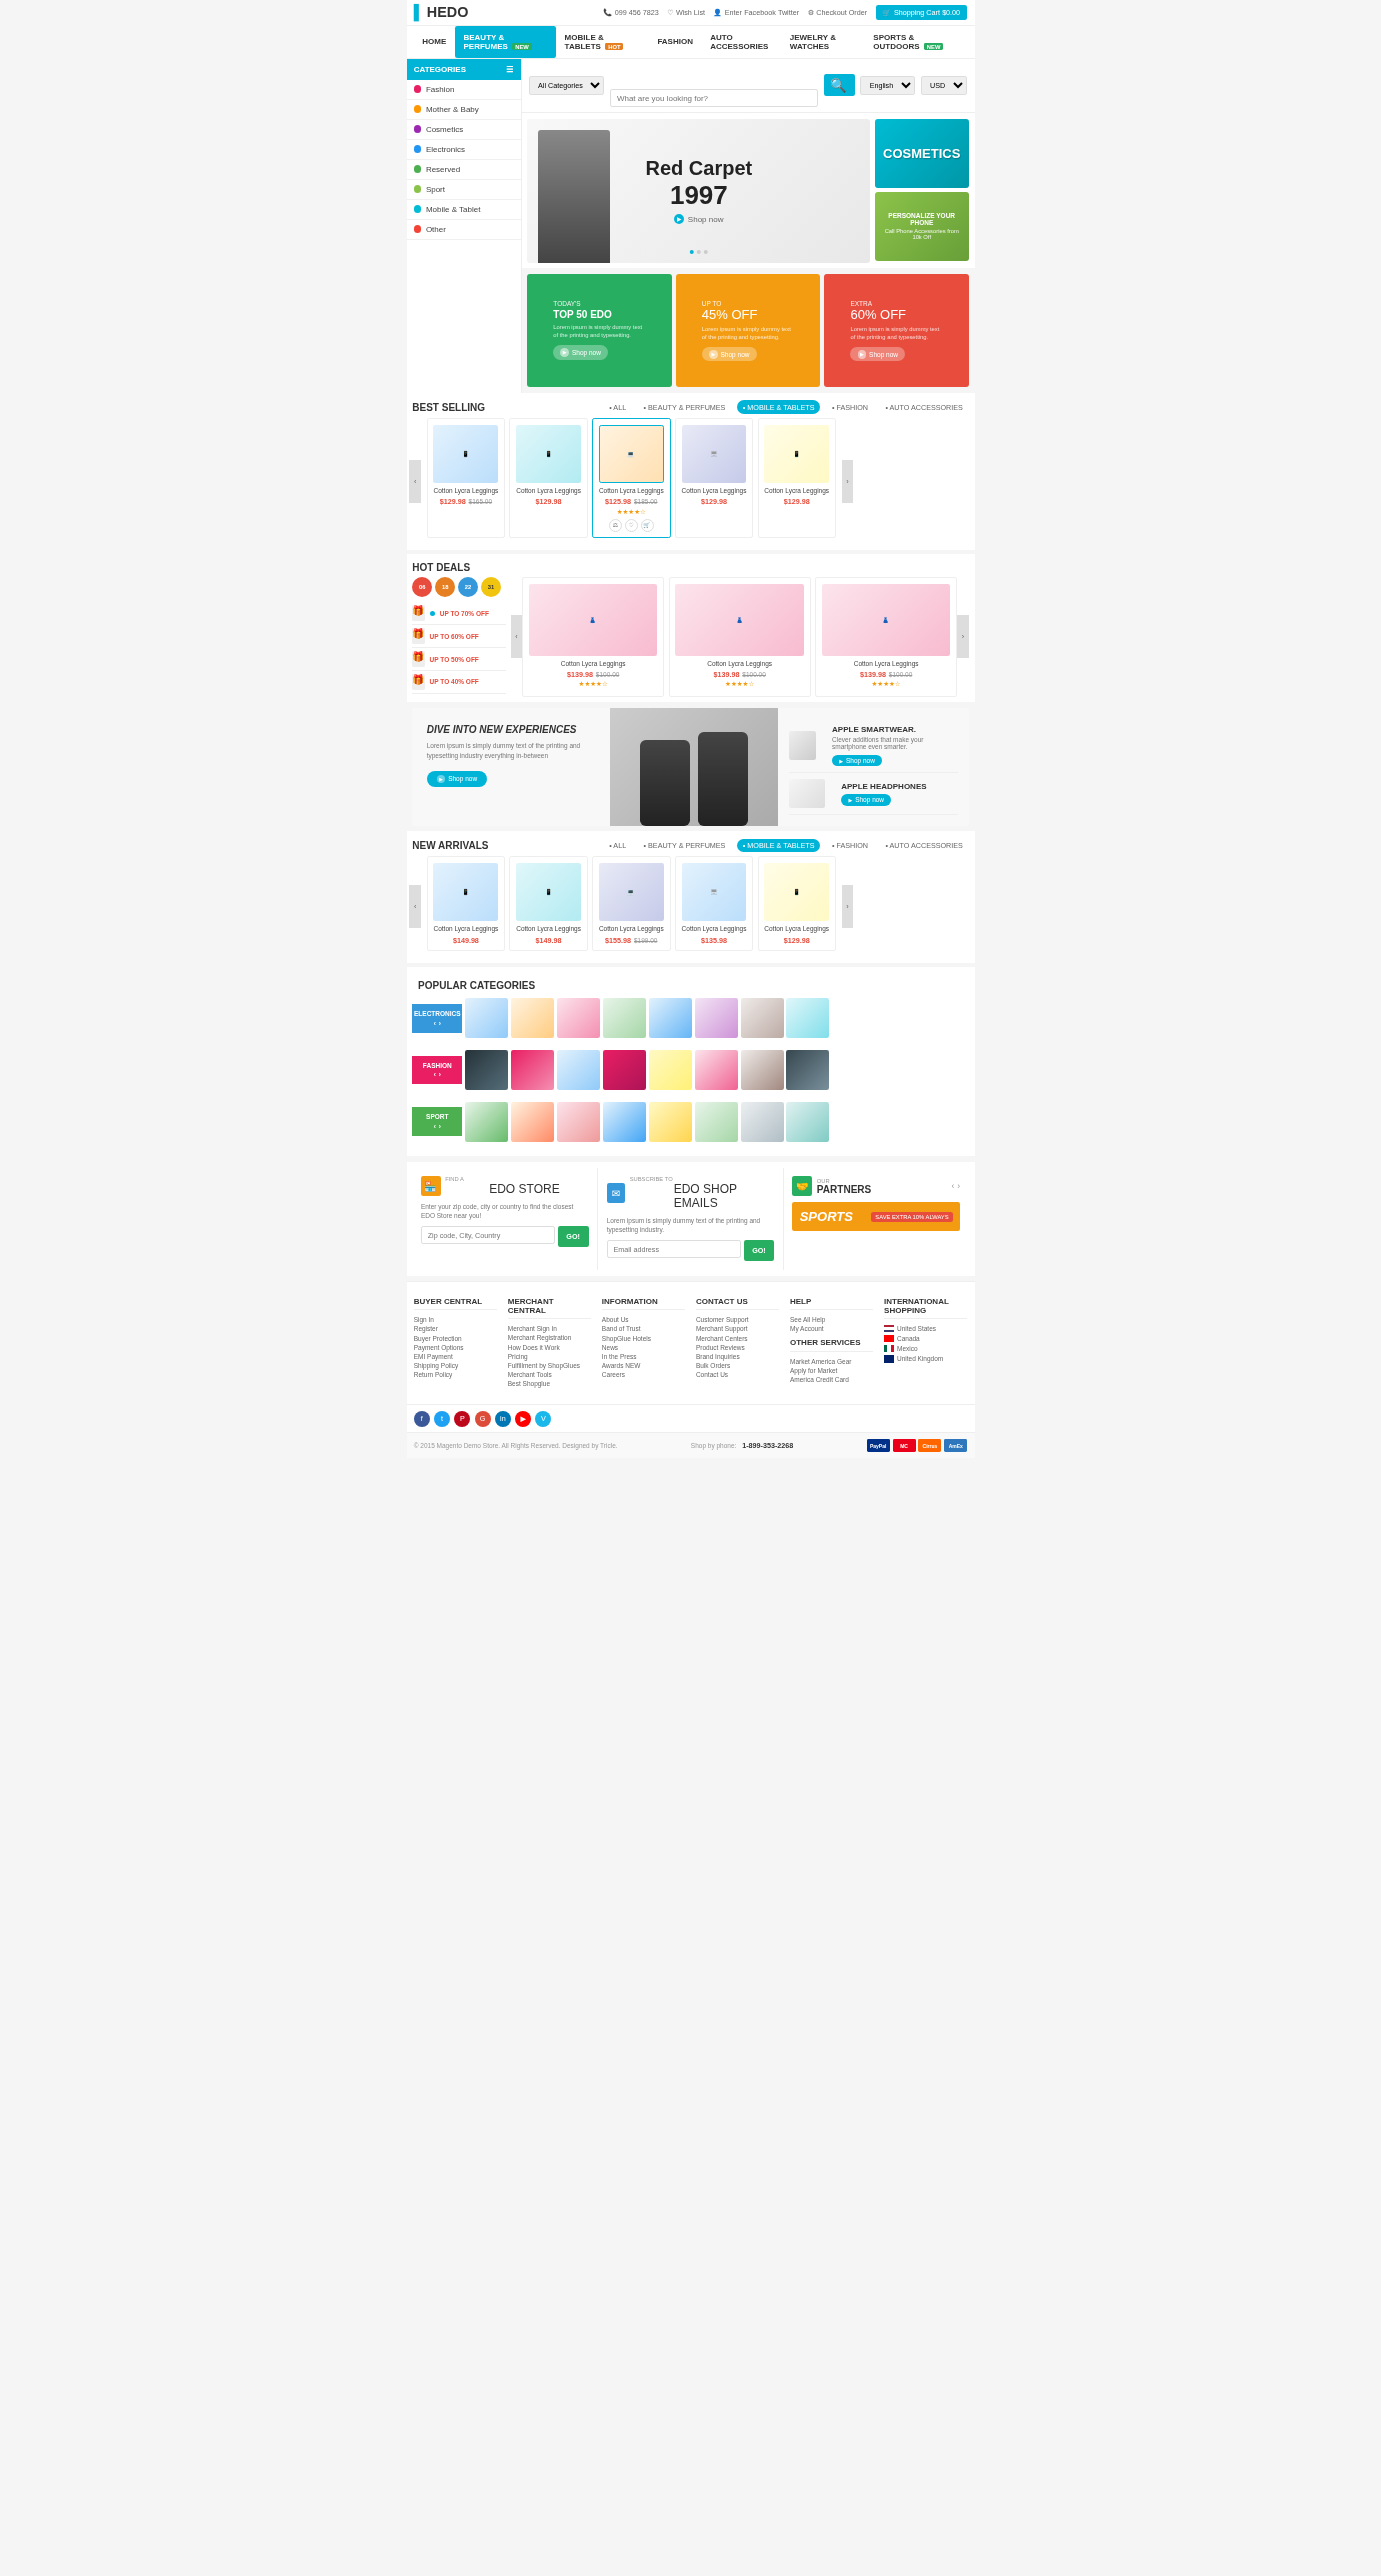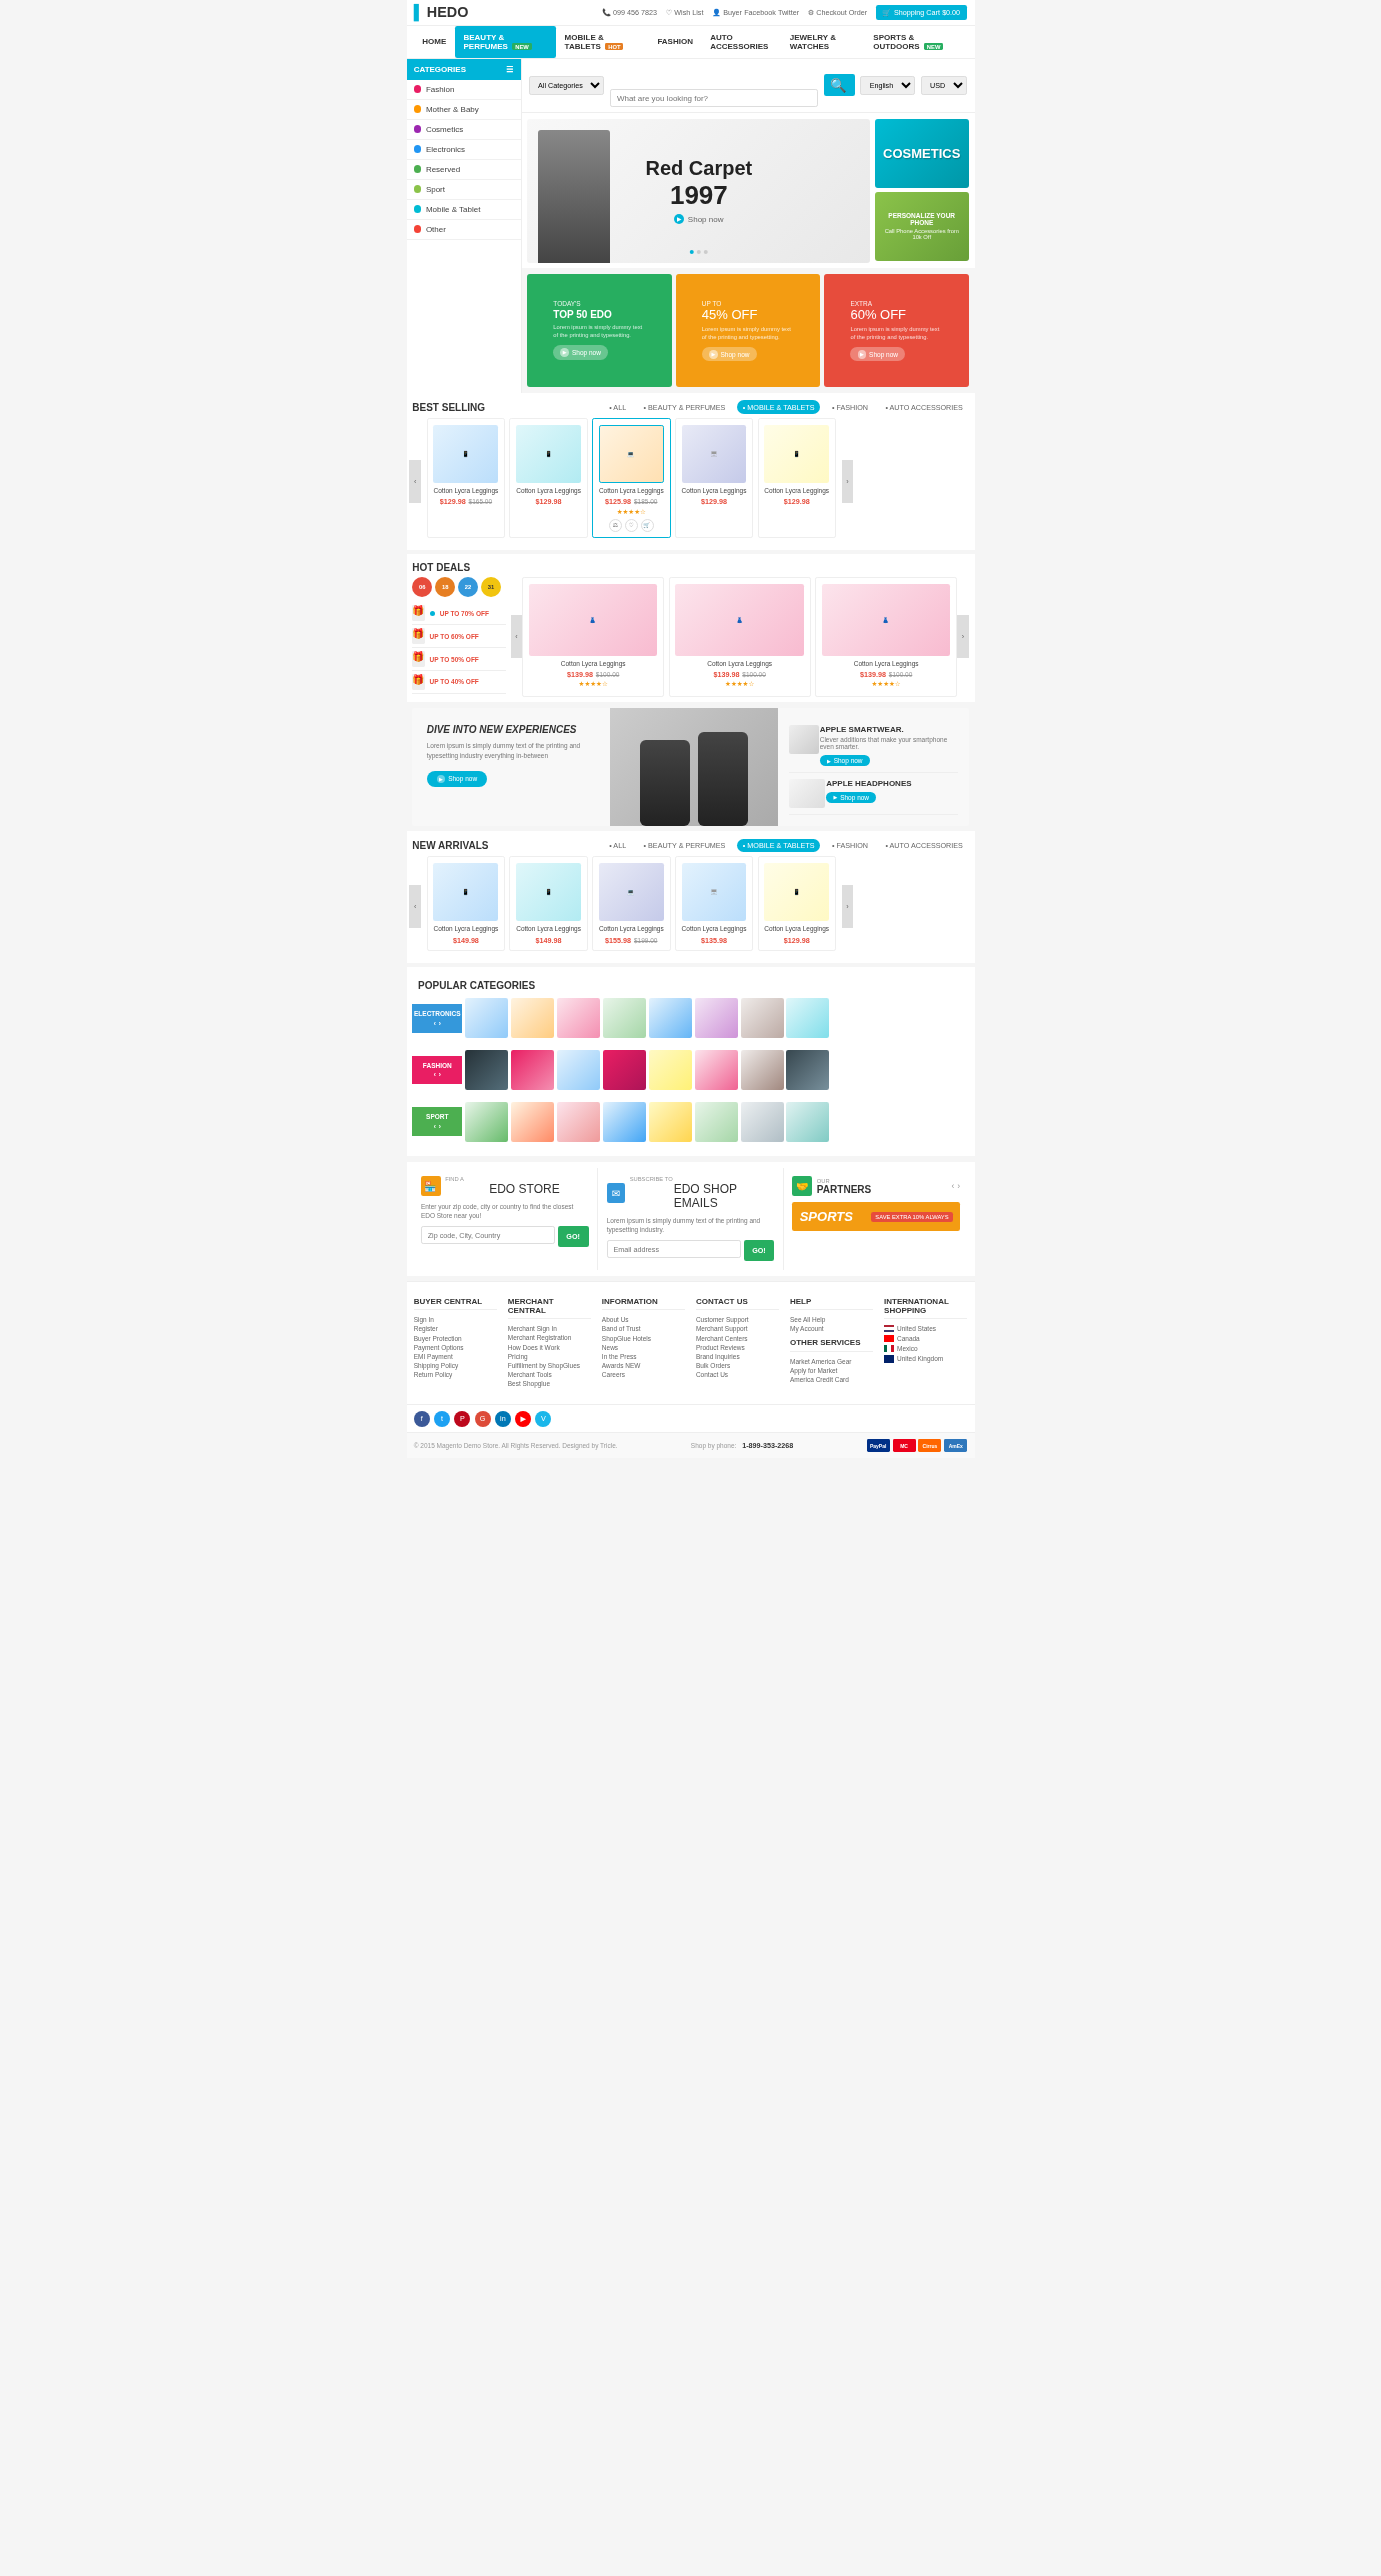--- a/index.html
+++ b/index.html
@@ -96,21 +96,21 @@
     .hot-deals-products { flex: 1; display: flex; gap: 4.3px; }
 
     
     .experience-banner { display: flex; margin: 5.8px; background: #f8f8f8; border-radius: 2.9px; overflow: hidden; gap: 0; }
     .exp-left { padding: 14.4px; flex: 1; }
     .exp-left h3 { font-size: 10px; font-weight: bold; color: #333; margin-bottom: 5.8px; line-height: 1.3; text-transform: uppercase; font-style: italic; }
     .exp-left p { font-size: 6.5px; color: #777; line-height: 1.5; margin-bottom: 7.2px; }
     .exp-center { flex: 1; background: linear-gradient(135deg, #ccc, #aaa); display: flex; align-items: flex-end; justify-content: center; gap: 7.2px; padding-bottom: 0; }
     .phone-img { width: 50px; height: 86px; background: linear-gradient(to bottom, #444, #222); border-radius: 5.8px; }
     .exp-right { flex: 1; padding: 10.8px; display: flex; flex-direction: column; justify-content: space-around; }
-    .exp-product { display: flex; align-items: flex-start; gap: 1px; padding: 5.8px 0; border-bottom: 0.7px solid #eee; }
+    .exp-product { display: flex; align-items: center; gap: 16px; padding: 5.8px 0; border-bottom: 0.7px solid #eee; }
     .exp-product-img { width: 36px; height: 29px; background: #eee; border-radius: 2.2px; }
     .exp-product-title { font-size: 8px; font-weight: bold; color: #333; text-transform: uppercase; }
     .exp-product-desc { font-size: 6.5px; color: #777; margin: 2.2px 0; }
 
     
     .pop-cat-section { padding: 5.8px; }
     .pop-cat-row { display: flex; align-items: center; margin-bottom: 5.8px; background: #fff; border-radius: 2.2px; overflow: hidden; }
     .pop-cat-label { width: 50px; padding: 5.8px 4.3px; text-align: center; font-size: 6.5px; font-weight: bold; text-transform: uppercase; display: flex; align-items: center; justify-content: center; flex-direction: column; }
     .pop-cat-label.electronics { background: #3498db; color: #fff; }
     .pop-cat-label.fashion { background: #e91e63; color: #fff; }
@@ -196,21 +196,21 @@
     <span>
       <span style="color:#00b4d8;">📞</span>
       <span>099 456 7823</span>
     </span>
     <span>
       <span>♡</span>
       <span>Wish List</span>
     </span>
     <span>
       <span>👤</span>
-      <span>Buyer</span>
+      <span>Enter</span>
       <span>Facebook</span>
       <span>Twitter</span>
     </span>
     <span>
       <span>⚙</span>
       <span>Checkout Order</span>
     </span>
     <span class="cart-btn">
       <span>🛒</span>
       <span>Shopping Cart</span>

